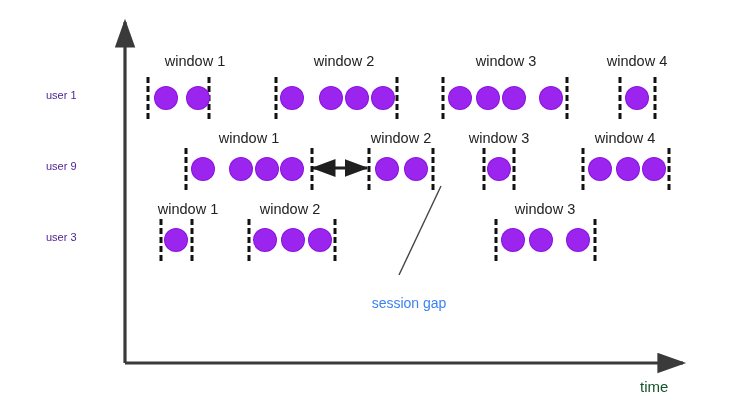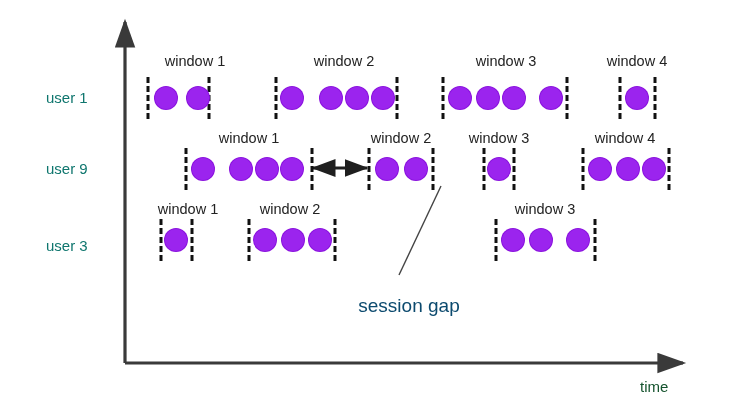--- a/index.html
+++ b/index.html
@@ -1,28 +1,28 @@
 <!DOCTYPE html>
 <html><head>
 <meta charset="utf-8">
 <style>
   html,body{margin:0;padding:0;background:#ffffff;}
   body{width:743px;height:415px;overflow:hidden;
        font-family:"Liberation Sans",sans-serif;color:#1a1a1a;}
   #stage{position:relative;width:743px;height:415px;}
-  .lbl{position:absolute;font-size:15px;color:#0f766e;white-space:nowrap;}
+  .lbl{position:absolute;font-size:11px;color:#4c1d95;white-space:nowrap;}
   .wlbl{position:absolute;font-size:14.5px;color:#222;white-space:nowrap;
         transform:translateX(-50%);}
   .dot{position:absolute;border-radius:50%;
        transform:translate(-50%,-50%);}
   .brk{position:absolute;width:0;border-left-width:3px;border-left-style:dashed;
        transform:translateX(-50%);}
   svg.overlay{position:absolute;left:0;top:0;width:743px;height:415px;
               pointer-events:none;}
-  .gaplbl{position:absolute;font-size:19px;color:#0c4a6e;white-space:nowrap;
+  .gaplbl{position:absolute;font-size:14px;color:#3b82f6;white-space:nowrap;
           transform:translateX(-50%);}
   .timelbl{position:absolute;font-size:15px;color:#14532d;white-space:nowrap;}
 </style>
 </head>
 <body style="background: rgb(255, 255, 255);">
 
 <div id="stage">
 
   <svg class="overlay">
     <defs>
@@ -91,21 +91,21 @@
       <div class="wlbl" style="left: 499px; top: 130px;">window 3</div>
       <div class="brk" style="left: 484px; top: 148px; height: 42px; border-left-color: rgb(17, 17, 17);"></div>
       <div class="brk" style="left: 514px; top: 148px; height: 42px; border-left-color: rgb(17, 17, 17);"></div>
       <div class="dot" style="left: 499px; top: 169px; width: 22px; height: 22px; background: rgb(155, 36, 238); box-shadow: rgb(138, 18, 222) 0px 0px 0px 1px;"></div>
       <div class="wlbl" style="left: 625px; top: 130px;">window 4</div>
       <div class="brk" style="left: 583px; top: 148px; height: 42px; border-left-color: rgb(17, 17, 17);"></div>
       <div class="brk" style="left: 669px; top: 148px; height: 42px; border-left-color: rgb(17, 17, 17);"></div>
       <div class="dot" style="left: 600px; top: 169px; width: 22px; height: 22px; background: rgb(155, 36, 238); box-shadow: rgb(138, 18, 222) 0px 0px 0px 1px;"></div>
       <div class="dot" style="left: 628px; top: 169px; width: 22px; height: 22px; background: rgb(155, 36, 238); box-shadow: rgb(138, 18, 222) 0px 0px 0px 1px;"></div>
       <div class="dot" style="left: 654px; top: 169px; width: 22px; height: 22px; background: rgb(155, 36, 238); box-shadow: rgb(138, 18, 222) 0px 0px 0px 1px;"></div>
-      <div class="lbl" style="left: 46px; top: 237px;">user 3</div>
+      <div class="lbl" style="left: 46px; top: 231px;">user 3</div>
       <div class="wlbl" style="left: 188px; top: 201px;">window 1</div>
       <div class="brk" style="left: 161px; top: 219px; height: 42px; border-left-color: rgb(17, 17, 17);"></div>
       <div class="brk" style="left: 192px; top: 219px; height: 42px; border-left-color: rgb(17, 17, 17);"></div>
       <div class="dot" style="left: 176px; top: 240px; width: 22px; height: 22px; background: rgb(155, 36, 238); box-shadow: rgb(138, 18, 222) 0px 0px 0px 1px;"></div>
       <div class="wlbl" style="left: 290px; top: 201px;">window 2</div>
       <div class="brk" style="left: 249px; top: 219px; height: 42px; border-left-color: rgb(17, 17, 17);"></div>
       <div class="brk" style="left: 335px; top: 219px; height: 42px; border-left-color: rgb(17, 17, 17);"></div>
       <div class="dot" style="left: 265px; top: 240px; width: 22px; height: 22px; background: rgb(155, 36, 238); box-shadow: rgb(138, 18, 222) 0px 0px 0px 1px;"></div>
       <div class="dot" style="left: 293px; top: 240px; width: 22px; height: 22px; background: rgb(155, 36, 238); box-shadow: rgb(138, 18, 222) 0px 0px 0px 1px;"></div>
       <div class="dot" style="left: 320px; top: 240px; width: 22px; height: 22px; background: rgb(155, 36, 238); box-shadow: rgb(138, 18, 222) 0px 0px 0px 1px;"></div>

